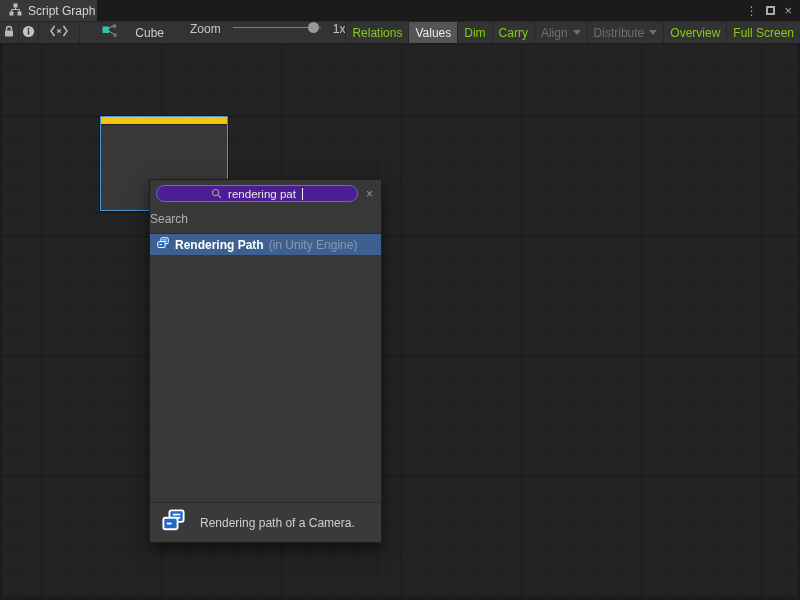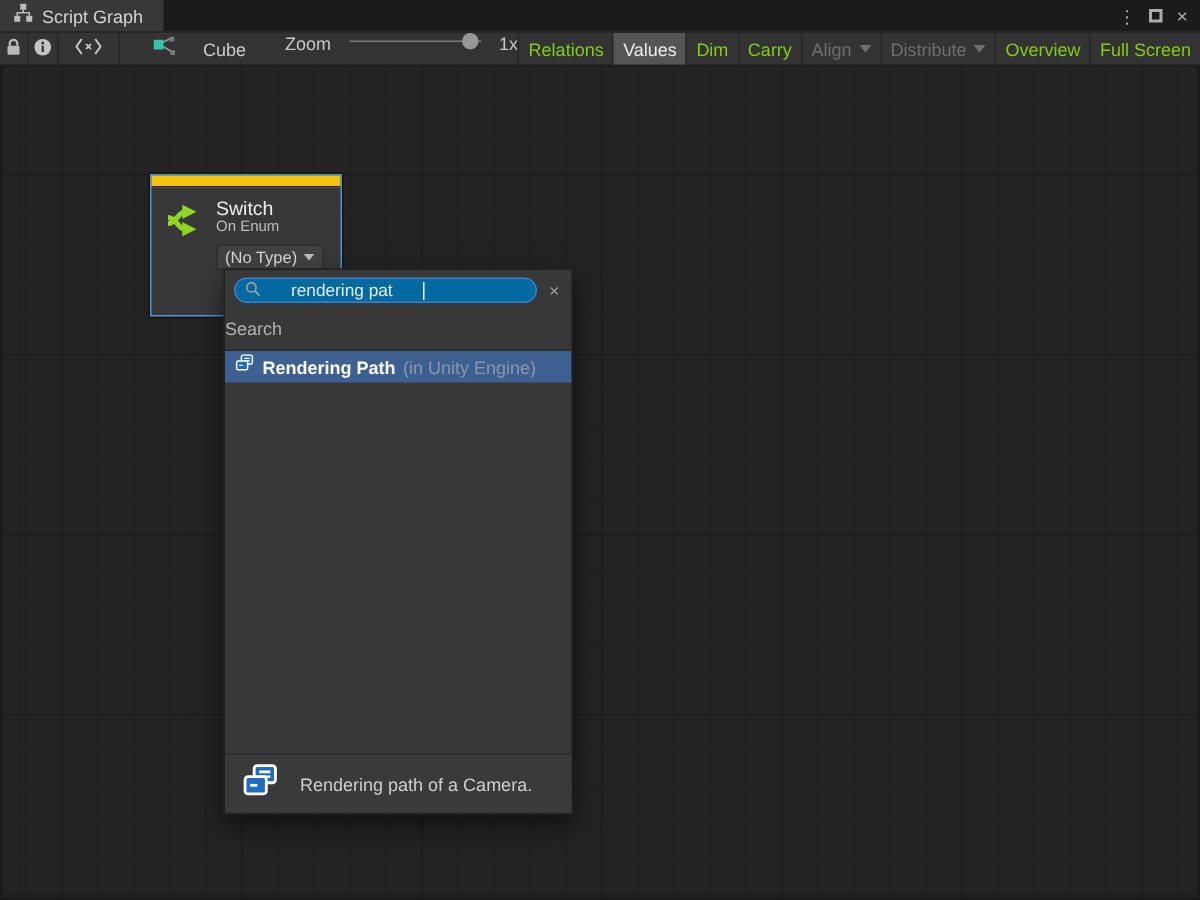--- a/index.html
+++ b/index.html
@@ -1,21 +1,21 @@
 <!DOCTYPE html>
 <html><head>
 <meta charset="utf-8">
 <style>
   * { margin:0; padding:0; box-sizing:border-box; }
   html,body { width:800px; height:600px; overflow:hidden; }
   body { font-family:"Liberation Sans", sans-serif; background:#1b1b1b; position:relative; }
 
   
   .tabstrip { position:absolute; left:0; top:0; width:800px; height:21px; background:#1b1b1b; display:flex; align-items:stretch; }
-  .tab { display:flex; align-items:center; gap:6px; background:#383838; padding:0 14px 0 9px; height:21px; }
+  .tab { display:flex; align-items:center; gap:6px; background:#383838; padding:0 2px 0 9px; height:21px; }
   .tab-label { font-size:12px; color:#d4d4d4; white-space:nowrap; }
   .win-controls { margin-left:auto; display:flex; align-items:center; gap:9px; padding-right:8px; }
   .win-glyph { color:#ababab; font-size:13px; line-height:1; }
   .kebab { font-size:12px; letter-spacing:0; }
   .maxbox { width:9px; height:9px; border:2px solid #ababab; display:inline-block; }
 
   
   .toolbar { position:absolute; left:0; top:21px; width:800px; height:23px; background:#333333; border-top:1px solid #262626; border-bottom:1px solid #1e1e1e; display:flex; align-items:stretch; font-size:12px; color:#cdcdcd; }
   .tb-btn { display:flex; align-items:center; justify-content:center; background:none; border:none; border-right:1px solid #262626; color:#cdcdcd; cursor:default; }
   .tb-btn.icon-btn { width:28px; }
@@ -53,21 +53,21 @@
   .node-text { flex:1; padding-left:4px; }
   .node-title { font-size:13px; color:#ececec; line-height:15px; }
   .node-subtitle { font-size:10px; color:#bdbdbd; line-height:12px; }
   .type-dd { margin-top:5px; width:72px; height:17px; background:#424242; border:1px solid #2c2c2c; border-radius:3px; display:flex; align-items:center; justify-content:space-between; padding:0 5px; cursor:default; }
   .type-dd-label { font-size:11px; color:#d8d8d8; white-space:nowrap; }
   .type-dd .tri { border-top-color:#bdbdbd; transform:scale(.9); }
 
   
   .finder { position:absolute; left:147px; top:179px; width:233px; height:364px; background:#383838; border:1px solid #1e1e1e; box-shadow:0 7px 16px rgba(0,0,0,.55); display:flex; flex-direction:column; z-index:3; }
   .finder-searchrow { display:flex; align-items:center; gap:4px; padding:5px 4px 4px 6px; }
-  .search-box { flex:1; height:17px; background:#0369a1; border:1px solid #3f7fca; border-radius:9px; display:flex; align-items:center; padding:0 6px; gap:20px; }
+  .search-box { flex:1; height:17px; background:#4c1d95; border:1px solid #3f7fca; border-radius:9px; display:flex; align-items:center; padding:0 6px; gap:6px;justify-content:center; }
   .search-text { font-size:11.5px; color:#e8e8e8; white-space:nowrap; }
   .caret { width:1px; height:12px; background:#eef3f8; }
   .finder-close { width:15px; background:none; border:none; color:#9a9a9a; font-size:12px; line-height:1; cursor:default; }
   .finder-header { text-align:left; color:#b2b2b2; font-size:12px; padding:6px 0 7px; border-bottom:1px solid #2b2b2b; }
   .finder-list { flex:1; overflow:hidden; }
   .result { height:21px; display:flex; align-items:center; gap:5px; padding:0 6px; cursor:default; }
   .result.selected { background:#3e6090; }
   .result-name { font-weight:bold; font-size:12px; color:#ffffff; white-space:nowrap; }
   .result-ns { font-size:12px; color:#9aa6b6; opacity:.8; white-space:nowrap; }
   .finder-footer { height:40px; border-top:1px solid #2a2a2a; background:#3a3a3a; display:flex; align-items:center; gap:13px; padding:0 10px; }
@@ -159,38 +159,20 @@
     </button>
     <button class="tb-txt">Overview</button>
     <button class="tb-txt">Full Screen</button>
   </div>
 </div>
 
 <div class="canvas">
 
   <div class="node" style="left:98px; top:72px;">
     <div class="node-accent"></div>
-    <div class="node-main">
-      <span class="node-icon">
-        <svg width="27" height="26" viewBox="0 0 26 26">
-          <path d="M1.5 15 C7 15 7.5 8.5 12 7.5" stroke="#8fd622" stroke-width="3.4" fill="none"></path>
-          <polygon points="11,2.5 20.5,7.2 11,12" fill="#8fd622"></polygon>
-          <path d="M1.5 11 C7 11 7.5 17.5 12 18.5" stroke="#8fd622" stroke-width="3.4" fill="none"></path>
-          <polygon points="11,14 20.5,18.8 11,23.5" fill="#8fd622"></polygon>
-        </svg>
-      </span>
-      <div class="node-text">
-        <div class="node-title">Switch</div>
-        <div class="node-subtitle">On Enum</div>
-        <button class="type-dd">
-          <span class="type-dd-label">(No Type)</span>
-          <span class="tri"></span>
-        </button>
-      </div>
-    </div>
   </div>
 
   <div class="finder" style="left:147px; top:135px;">
     <div class="finder-searchrow">
       <div class="search-box">
         <span>
           <svg width="11" height="11" viewBox="0 0 11 11">
               <circle cx="4.6" cy="4.6" r="3.1" stroke="#9a9a9a" stroke-width="1.2" fill="none"></circle>
               <line x1="7" y1="7" x2="10" y2="10" stroke="#9a9a9a" stroke-width="1.3"></line>
             </svg>

